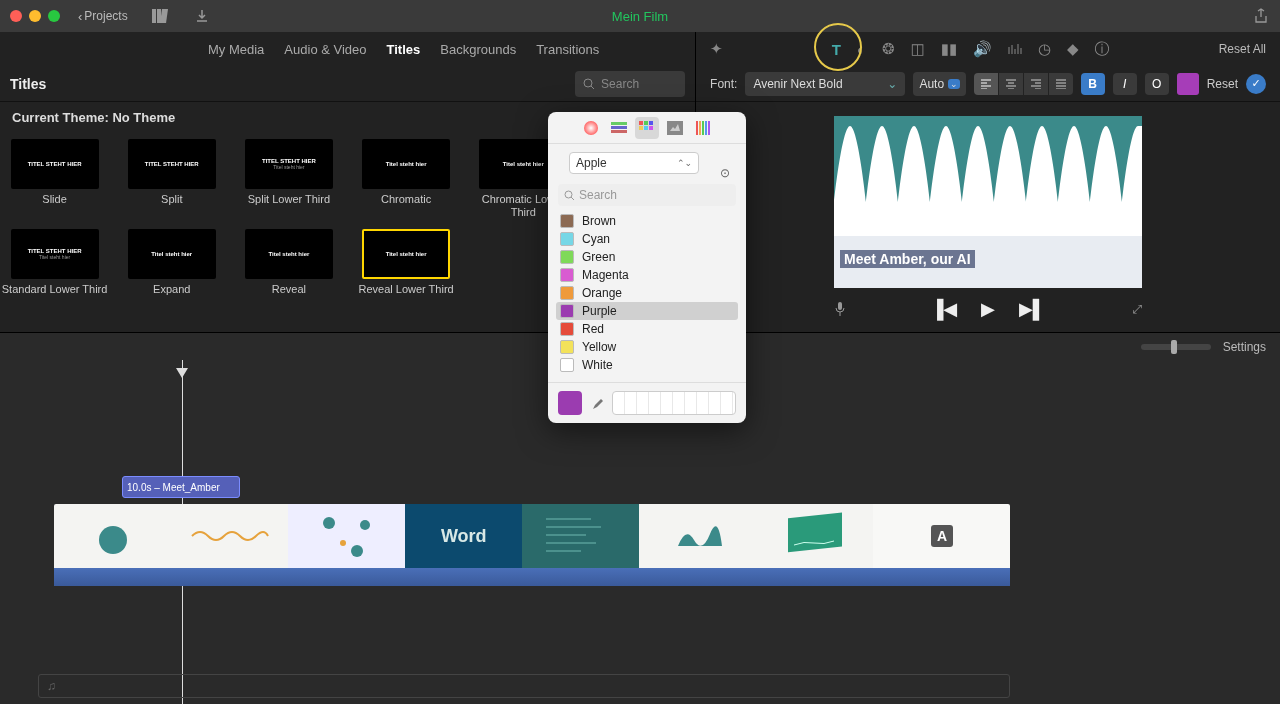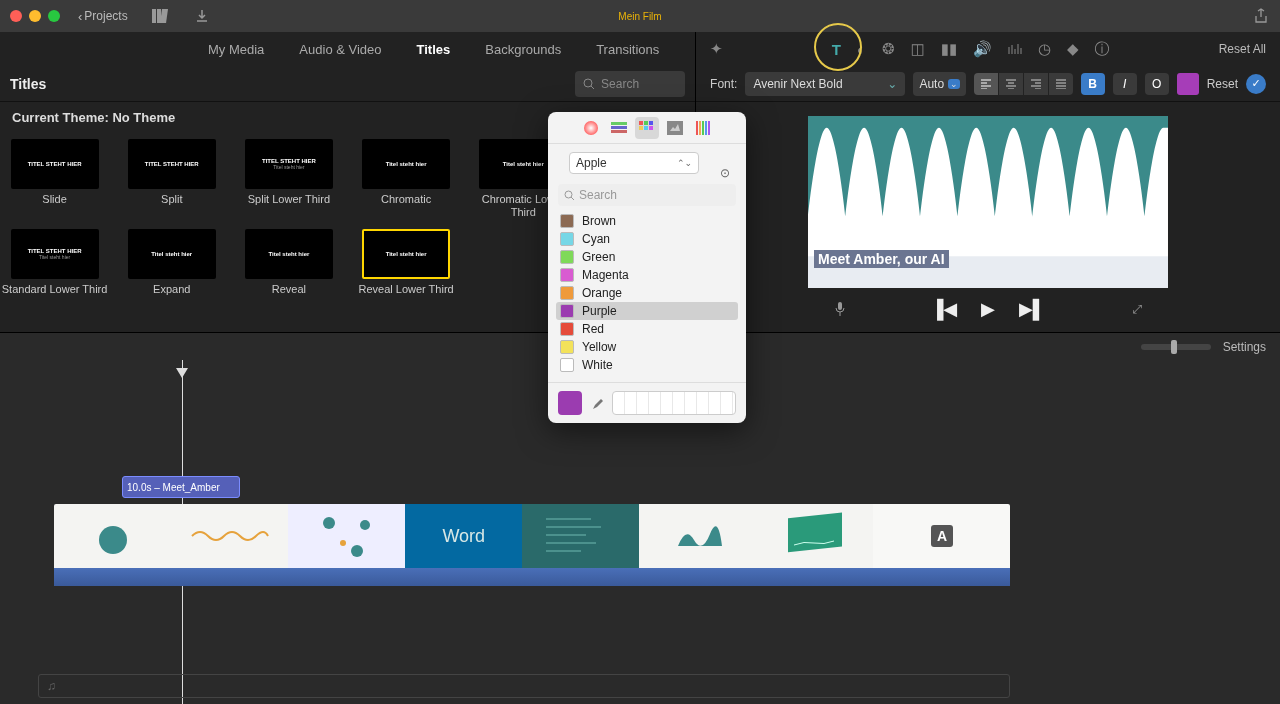--- a/index.html
+++ b/index.html
@@ -3,25 +3,25 @@
 <meta charset="utf-8">
 <style>
 * { margin:0; padding:0; box-sizing:border-box; font-family:-apple-system,Helvetica,Arial,sans-serif; -webkit-font-smoothing:antialiased; }
 body { background:#2a2a2a; color:#ccc; width:1280px; height:704px; overflow:hidden; position:relative; font-size:12px; }
 .titlebar { height:32px; background:#3a3a3a; display:flex; align-items:center; padding:0 10px; position:relative; }
 .traffic { display:flex; gap:7px; }
 .tdot { width:12px; height:12px; border-radius:50%; }
 .back-proj { margin-left:18px; display:flex; align-items:center; color:#bbb; gap:2px; }
 .chev { font-size:13px; }
 .tb-icon { width:20px; height:20px; display:flex; align-items:center; justify-content:center; margin-left:22px; color:#999; }
-.tb-title { position:absolute; left:50%; transform:translateX(-50%); font-size:10px; color:#eab308; }
+.tb-title { position:absolute; left:50%; transform:translateX(-50%); font-size:13px; color:#22c55e; }
 .share-ic { position:absolute; right:12px; color:#999; }
 .topsection { height:300px; display:flex; }
 .leftpane { width:712px; background:#222; display:flex; flex-direction:column; border-right:1px solid #000; }
-.tabsrow { height:34px; display:flex; align-items:center; padding-left:200px; gap:19px; font-size:13px; }
+.tabsrow { height:34px; display:flex; align-items:center; padding-left:200px; gap:4px; font-size:13px; }
 .tab { padding:4px 8px; color:#aaa; }
 .tab.active { color:#fff; font-weight:600; }
 .browserhdr { height:36px; display:flex; align-items:center; justify-content:space-between; padding:0 10px; border-bottom:1px solid #111; }
 .browserhdr .brtitle { font-size:14px; font-weight:600; color:#eee; }
 .searchbox { background:#3a3a3a; border-radius:4px; height:26px; width:110px; display:flex; align-items:center; padding:0 8px; gap:6px; color:#888; }
 .themeline { padding:8px 12px; font-size:13px; color:#ddd; font-weight:600; }
 .titlesgrid { display:grid; grid-template-columns:repeat(6,1fr); gap:10px 8px; padding:6px 0; }
 .titletile { display:flex; flex-direction:column; align-items:center; gap:4px; }
 .tilethumb { width:88px; height:50px; background:#000; border-radius:2px; display:flex; flex-direction:column; align-items:center; justify-content:center; position:relative; }
 .tilethumb .big { font-size:6px; color:#fff; font-weight:700; }
@@ -39,21 +39,21 @@
 .sizesel { background:#3a3a3a; border-radius:4px; height:24px; padding:0 6px; display:flex; align-items:center; color:#ddd; font-size:12px; gap:4px; }
 .aligngrp { display:flex; gap:1px; }
 .alignbtn { width:24px; height:22px; background:#3a3a3a; display:flex; align-items:center; justify-content:center; color:#ccc; font-size:11px; }
 .alignbtn:first-child { border-radius:4px 0 0 4px; }
 .alignbtn:last-child { border-radius:0 4px 4px 0; }
 .stylebtn { width:24px; height:22px; background:#3a3a3a; border-radius:4px; display:flex; align-items:center; justify-content:center; color:#fff; font-size:12px; font-weight:700; }
 .colorsw { width:22px; height:22px; border-radius:3px; }
 .resetbtn { color:#ccc; font-size:12px; margin-left:auto; }
 .checkbtn { width:20px; height:20px; border-radius:50%; background:#3a7cc8; display:flex; align-items:center; justify-content:center; color:#fff; font-size:11px; }
 .previewarea { flex:1; display:flex; flex-direction:column; align-items:center; background:#222; padding:14px 0 6px; }
-.previewbox { width:360px; height:172px; background:#f97316; position:relative; overflow:hidden; }
+.previewbox { width:308px; height:172px; background:#f97316; position:relative; overflow:hidden; }
 .waveshape { position:absolute; inset:0; }
 .overlaytext { position:absolute; left:6px; bottom:20px; background:#6b7591; color:#fff; font-weight:700; font-size:14px; padding:1px 4px; }
 .prevctrl { display:flex; align-items:center; gap:24px; margin-top:10px; width:308px; justify-content:center; position:relative; }
 .mic { position:absolute; left:0; color:#999; }
 .expand-ic { position:absolute; right:0; color:#999; }
 .playbtn { font-size:18px; color:#eee; }
 .timelinehdr { height:28px; background:#2a2a2a; display:flex; align-items:center; justify-content:flex-end; padding:0 14px; gap:12px; border-top:1px solid #000; }
 .zoomslider { width:70px; height:6px; background:#444; border-radius:3px; position:relative; }
 .zoomslider .knob { width:6px; height:14px; background:#aaa; border-radius:2px; position:absolute; top:-4px; left:30px; }
 .settingslbl { color:#bbb; font-size:12px; }
@@ -324,21 +324,21 @@
         </svg>
       </div>
     <div class="clip" style="flex:1.2;background:#eef">
         <svg width="60" height="50">
           <circle cx="12" cy="12" r="6" fill="#3b8a8a"></circle>
           <circle cx="40" cy="40" r="6" fill="#3b8a8a"></circle>
           <circle cx="48" cy="14" r="5" fill="#3b8a8a"></circle>
           <circle cx="26" cy="32" r="3" fill="#e6a23c"></circle>
         </svg>
       </div>
-    <div class="clip" style="flex:1.2;background:#0369a1;color:#d8e8e6;font-size:18px;font-weight:400">
+    <div class="clip" style="flex:1.2;background:#0c4a6e;color:#d8e8e6;font-size:18px;font-weight:700">
         <span>Word</span>
       </div>
     <div class="clip" style="flex:1.2;background:#2a6a6a">
         <svg width="80" height="50">
           <g stroke="#6fb8b0" stroke-width="1">
             <line x1="5" y1="8" x2="50" y2="8"></line>
             <line x1="5" y1="16" x2="60" y2="16"></line>
             <line x1="5" y1="24" x2="45" y2="24"></line>
             <line x1="5" y1="32" x2="55" y2="32"></line>
             <line x1="5" y1="40" x2="40" y2="40"></line>

